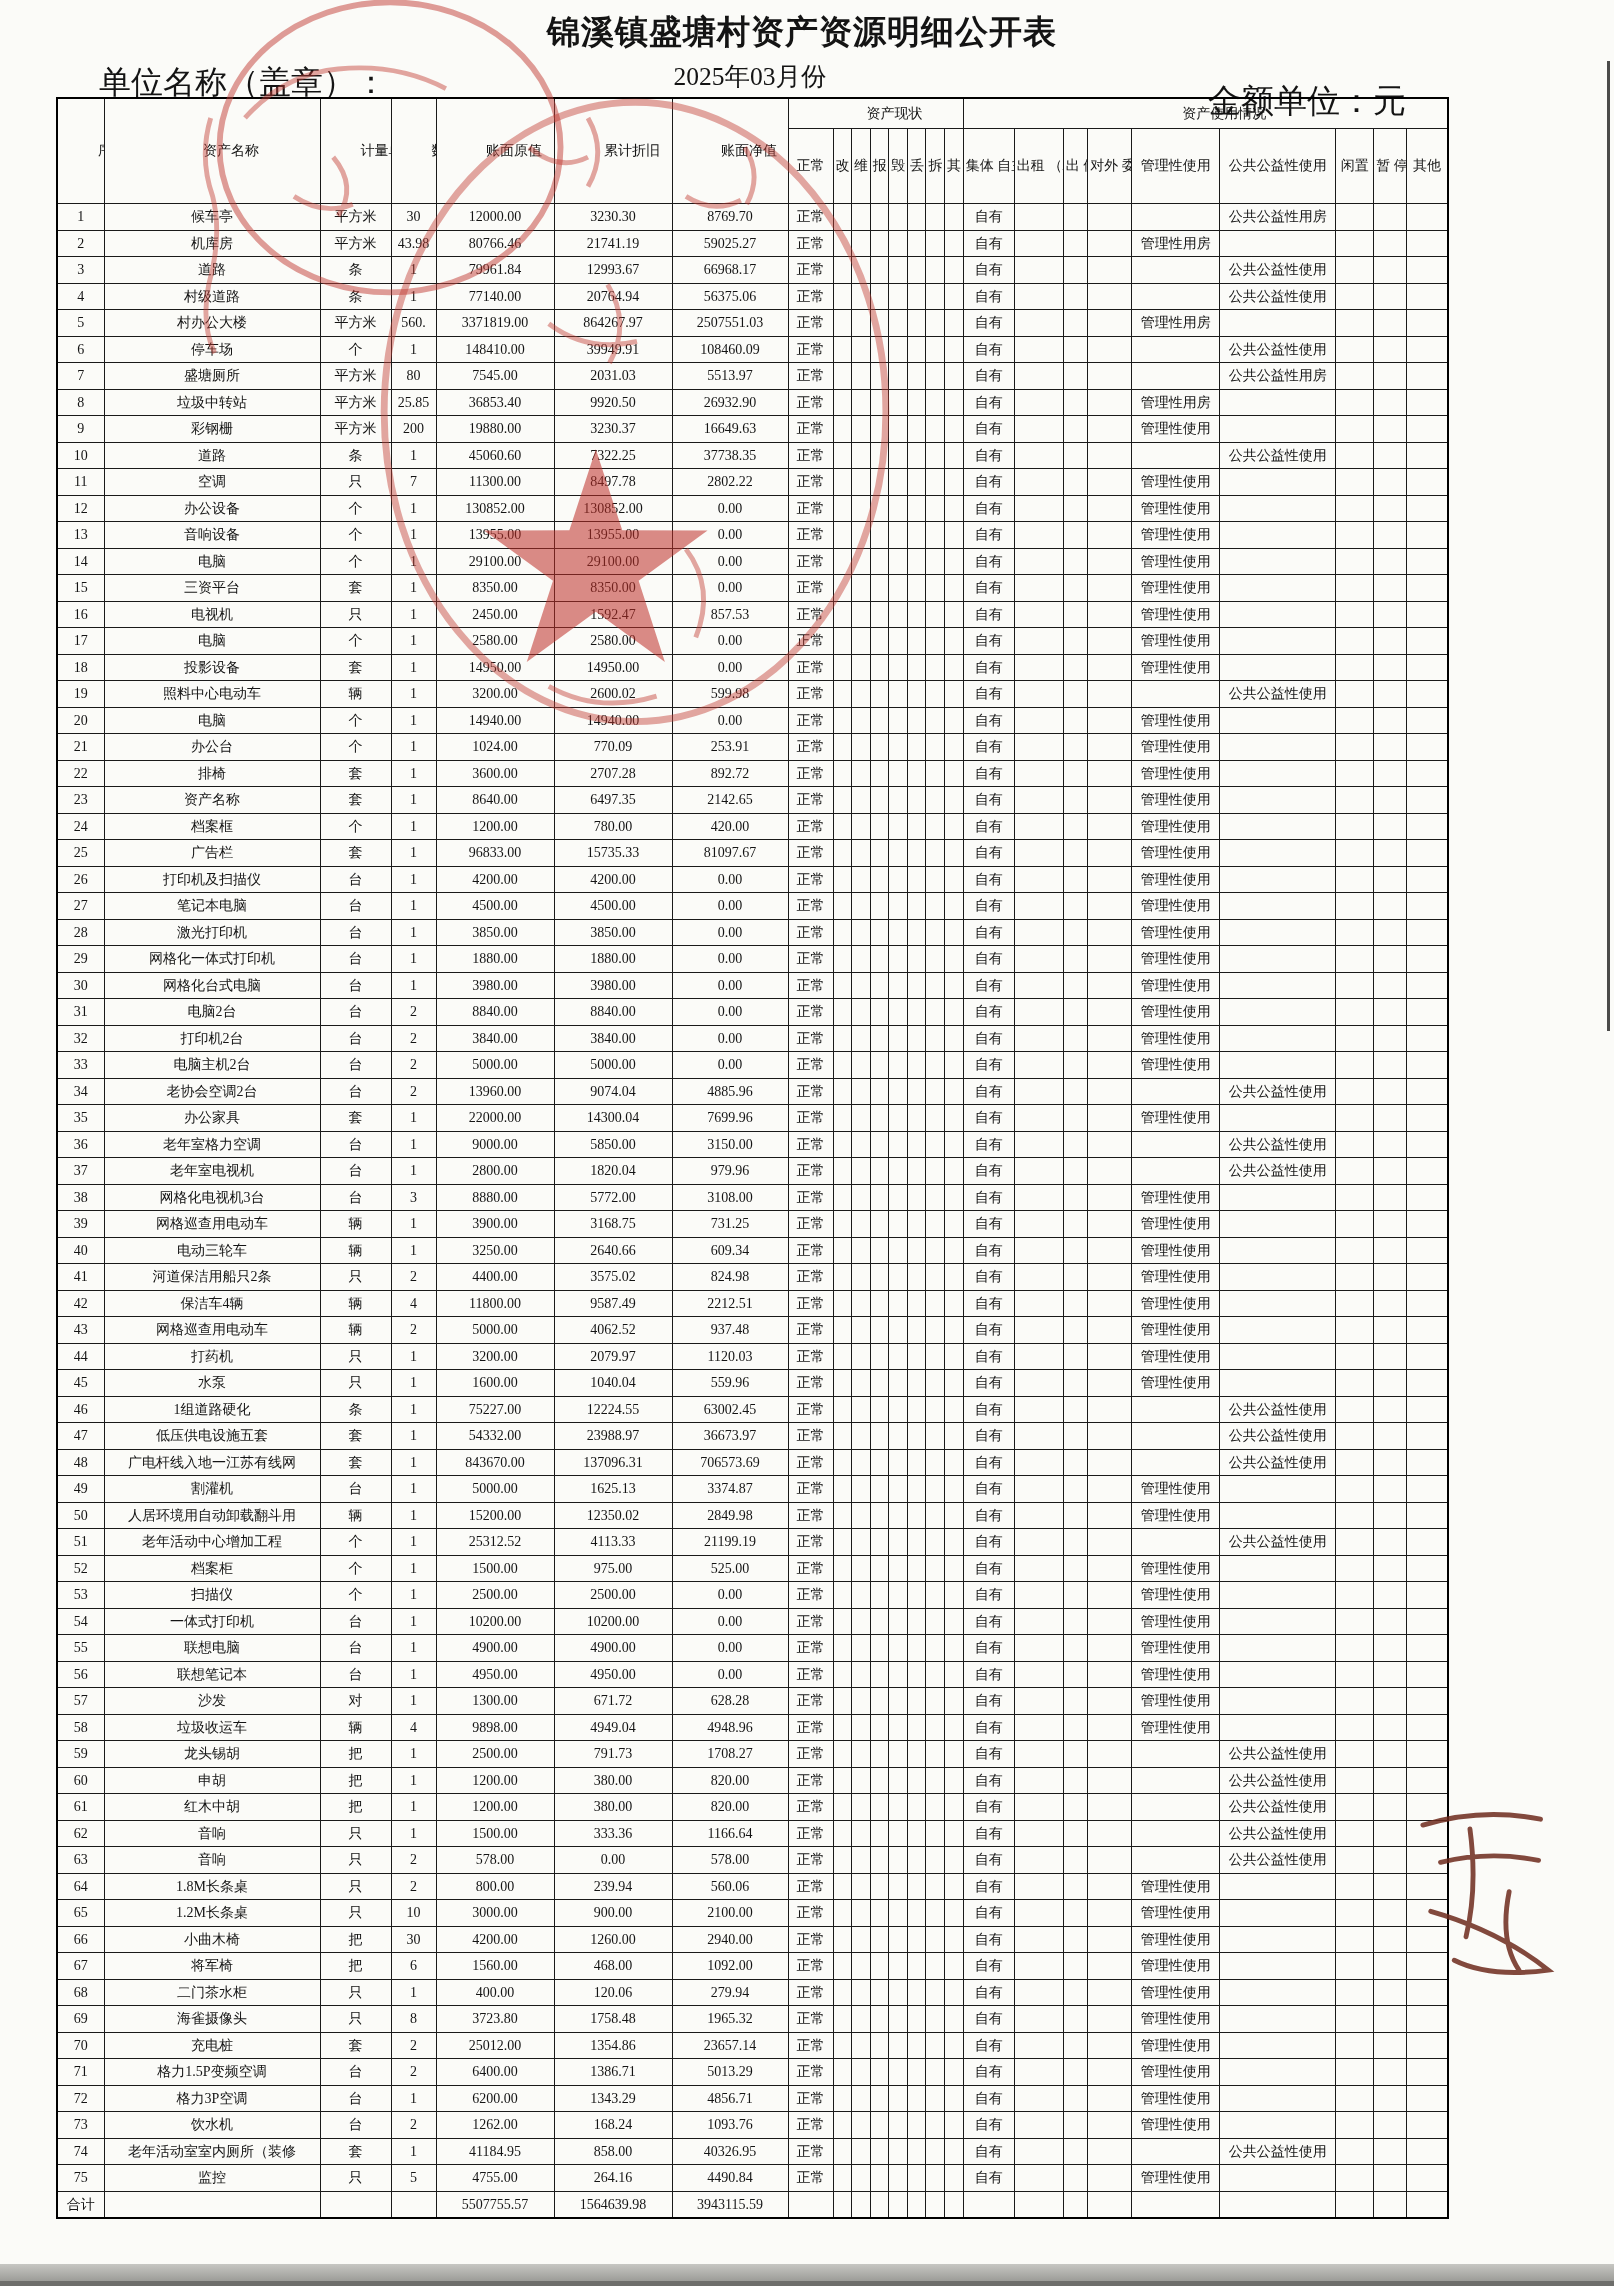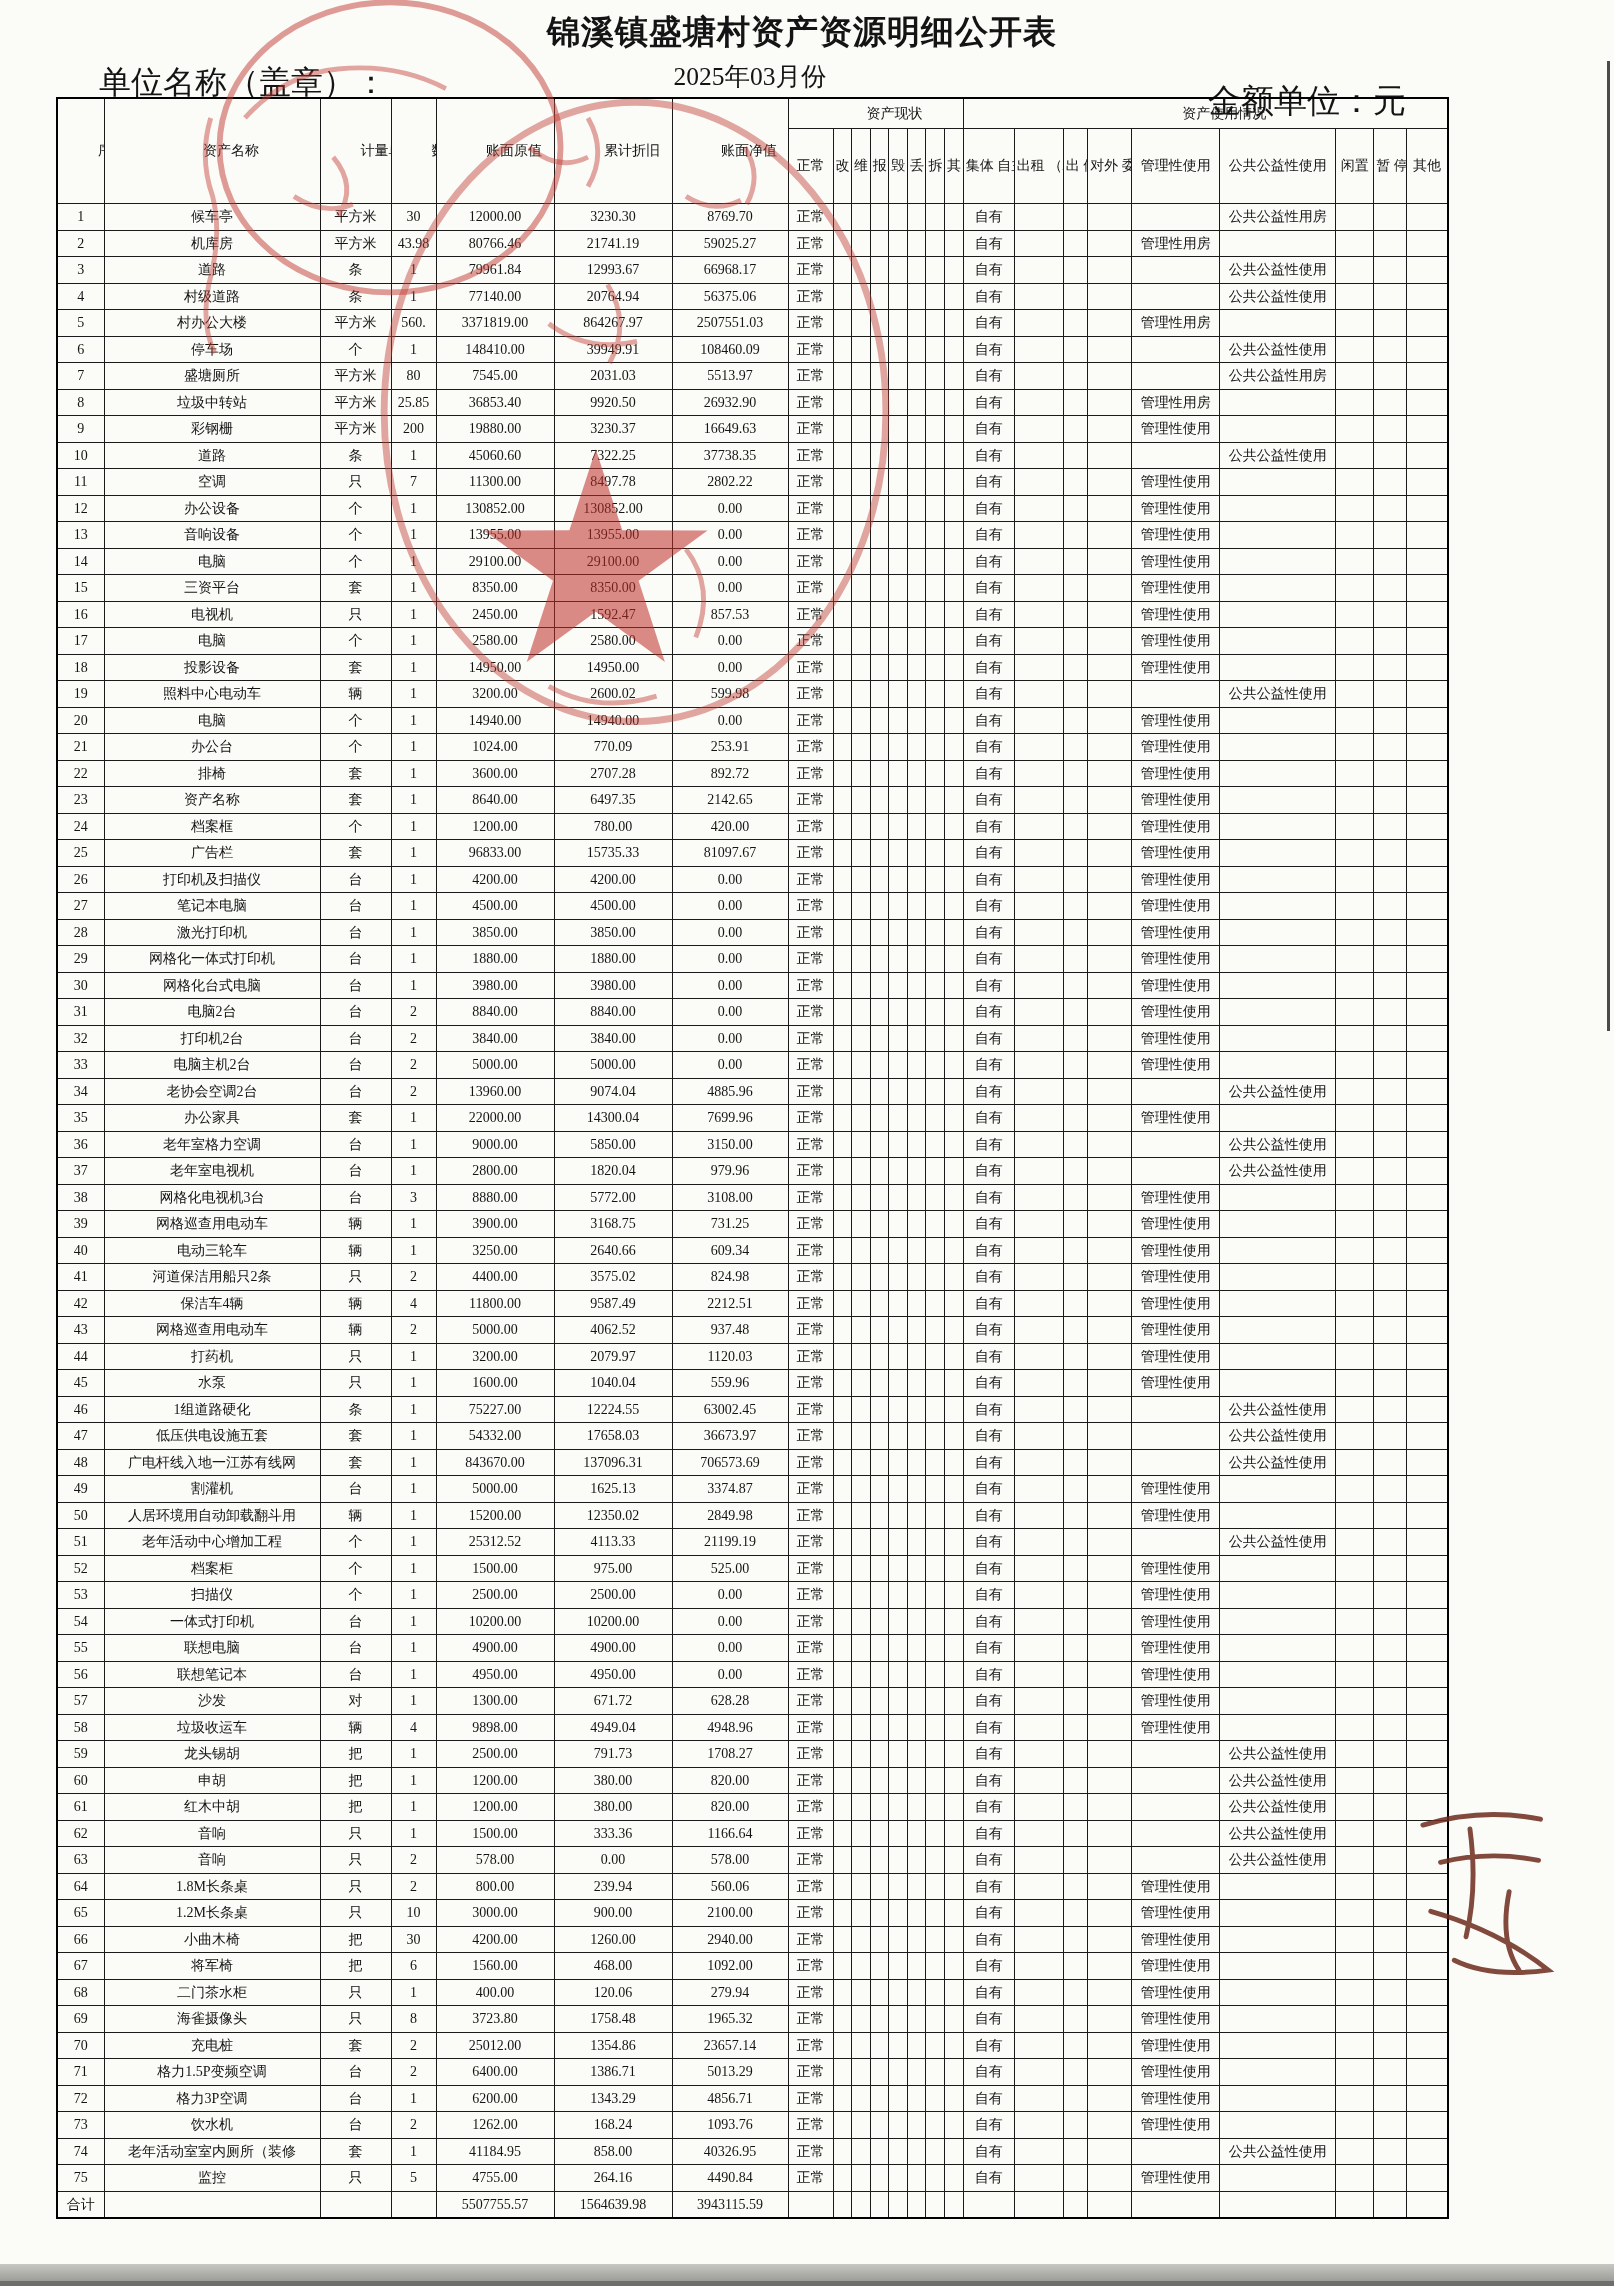--- a/index.html
+++ b/index.html
@@ -1338,21 +1338,21 @@
         <td class="c"></td>
         <td class="c"></td>
         <td class="c"></td>
       </tr>
       <tr>
         <td class="c">47</td>
         <td class="nm">低压供电设施五套</td>
         <td class="c">套</td>
         <td class="c">1</td>
         <td class="num">54332.00</td>
-        <td class="num">17658.03</td>
+        <td class="num">23988.97</td>
         <td class="num">36673.97</td>
         <td class="c">正常</td>
         <td class="c"></td>
         <td class="c"></td>
         <td class="c"></td>
         <td class="c"></td>
         <td class="c"></td>
         <td class="c"></td>
         <td class="c"></td>
         <td class="c">自有</td>

